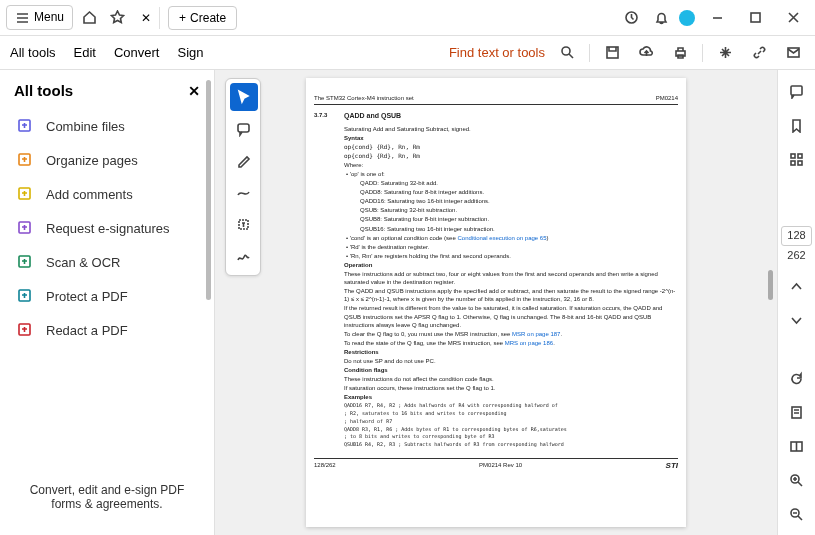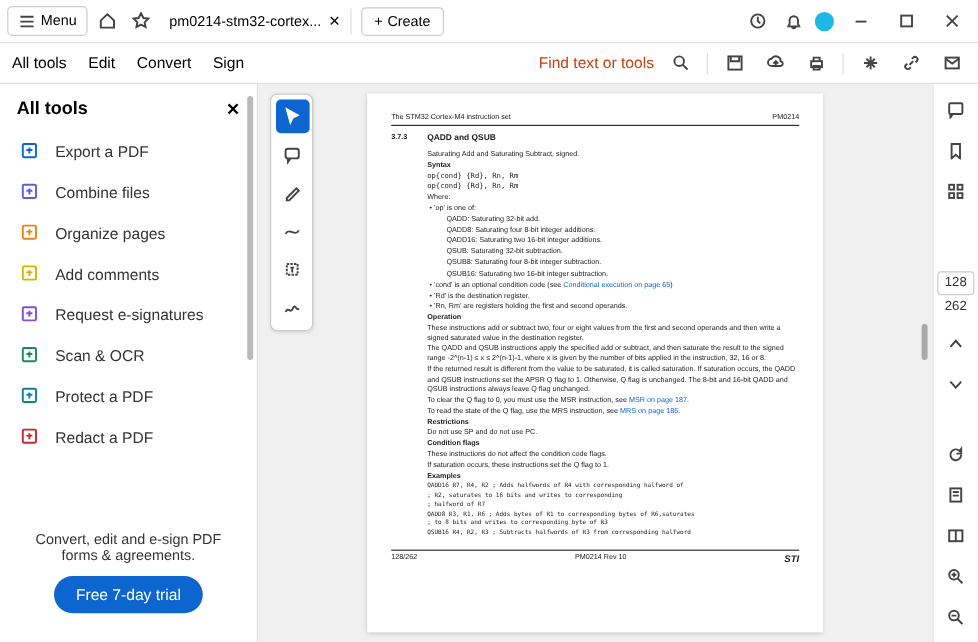--- a/index.html
+++ b/index.html
@@ -23,21 +23,21 @@
 .sb-close{cursor:pointer;font-size:14px}
 .sb-item{display:flex;align-items:center;gap:12px;padding:8px 16px;font-size:13px;cursor:pointer;color:#333}
 .sb-icon{width:18px;height:18px;display:flex;align-items:center;justify-content:center}
 .sb-footer{margin-top:auto;text-align:center;padding:12px 20px;font-size:12px;color:#333}
 .trial-btn{margin-top:10px;display:inline-block;background:#0d66d0;color:#fff;padding:8px 18px;border-radius:16px;font-size:13px;cursor:pointer}
 .sb-scroll{position:absolute;left:206px;top:80px;width:5px;height:220px;background:#bbb;border-radius:3px}
 .canvas{flex:1;background:#f0f0f0;display:flex;position:relative;overflow:hidden}
 .float-toolbar{position:absolute;left:10px;top:8px;width:36px;background:#fff;border:1px solid #ccc;border-radius:6px;display:flex;flex-direction:column;padding:4px;gap:4px;box-shadow:0 1px 3px rgba(0,0,0,.1)}
 .ft-btn{width:28px;height:28px;display:flex;align-items:center;justify-content:center;border-radius:4px;cursor:pointer}
 .ft-btn.active{background:#0d66d0;color:#fff}
-.page{margin:8px auto;width:380px;background:#fff;box-shadow:0 1px 4px rgba(0,0,0,.2);padding:16px 20px 10px;font-size:6px;line-height:1.35;color:#222}
+.page{margin:8px auto;width:380px;background:#fff;box-shadow:0 1px 4px rgba(0,0,0,.2);padding:16px 8px 10px;font-size:6px;line-height:1.35;color:#222}
 .pg-hdr{display:flex;justify-content:space-between;font-size:6px;border-bottom:1px solid #333;padding-bottom:2px;margin-bottom:6px}
 .sec-row{display:flex;gap:10px;margin-bottom:2px}
 .sec-no{width:20px;font-weight:600}
 .sec-title{font-weight:700;font-size:7px}
 .sub{margin-left:30px;margin-top:4px}
 .sub-h{font-weight:700;margin:5px 0 2px}
 .sub p{margin:1px 0}
 .bullet{padding-left:8px;text-indent:-6px}
 .link{color:#0d66d0}
 .pg-ftr{display:flex;justify-content:space-between;border-top:1px solid #333;margin-top:10px;padding-top:2px;font-size:6px}
@@ -67,21 +67,20 @@
       <svg>
         <path d="M2 7l5.5-5 5.5 5v6H2z"></path>
       </svg>
     </div>
   <div class="tb-icon">
       <svg>
         <path d="M7.5 1l2 4 4 .5-3 3 .8 4-3.8-2-3.8 2 .8-4-3-3 4-.5z"></path>
       </svg>
     </div>
   <div class="tab">
-      <span class="tab-title">pm0214-stm32-cortex...</span>
       <span style="cursor:pointer">✕</span>
     </div>
   <div class="create-btn">
       <span>+</span>
       <span>Create</span>
     </div>
   <div class="titlebar-right">
     <div class="tb-icon">
         <svg>
           <circle cx="7.5" cy="7.5" r="5.5"></circle>
@@ -166,29 +165,20 @@
 
 <div class="main">
   <div class="sidebar">
     <div class="sb-header">
       <span>All tools</span>
       <span class="sb-close">✕</span>
     </div>
     <div id="sb-list">
         <div class="sb-item">
           <span class="sb-icon">
-            <svg style="stroke:#0d66d0">
-              <rect x="2" y="2" width="11" height="11" rx="1"></rect>
-              <path d="M5 7h5M7.5 5v5"></path>
-            </svg>
-          </span>
-          <span>Export a PDF</span>
-        </div>
-        <div class="sb-item">
-          <span class="sb-icon">
             <svg style="stroke:#5c5ce0">
               <rect x="2" y="2" width="11" height="11" rx="1"></rect>
               <path d="M5 7h5M7.5 5v5"></path>
             </svg>
           </span>
           <span>Combine files</span>
         </div>
         <div class="sb-item">
           <span class="sb-icon">
             <svg style="stroke:#e68619">
@@ -239,21 +229,20 @@
             <svg style="stroke:#c9252d">
               <rect x="2" y="2" width="11" height="11" rx="1"></rect>
               <path d="M5 7h5M7.5 5v5"></path>
             </svg>
           </span>
           <span>Redact a PDF</span>
         </div>
       </div>
     <div class="sb-footer">
       <div>Convert, edit and e-sign PDF forms &amp; agreements.</div>
-      <div class="trial-btn">Free 7-day trial</div>
     </div>
   </div>
   <div class="sb-scroll"></div>
 
   <div class="canvas">
     <div class="float-toolbar">
       <div class="ft-btn active">
           <svg>
             <path d="M3 2l3 11 2-4 4-2z" fill="currentColor"></path>
           </svg>

